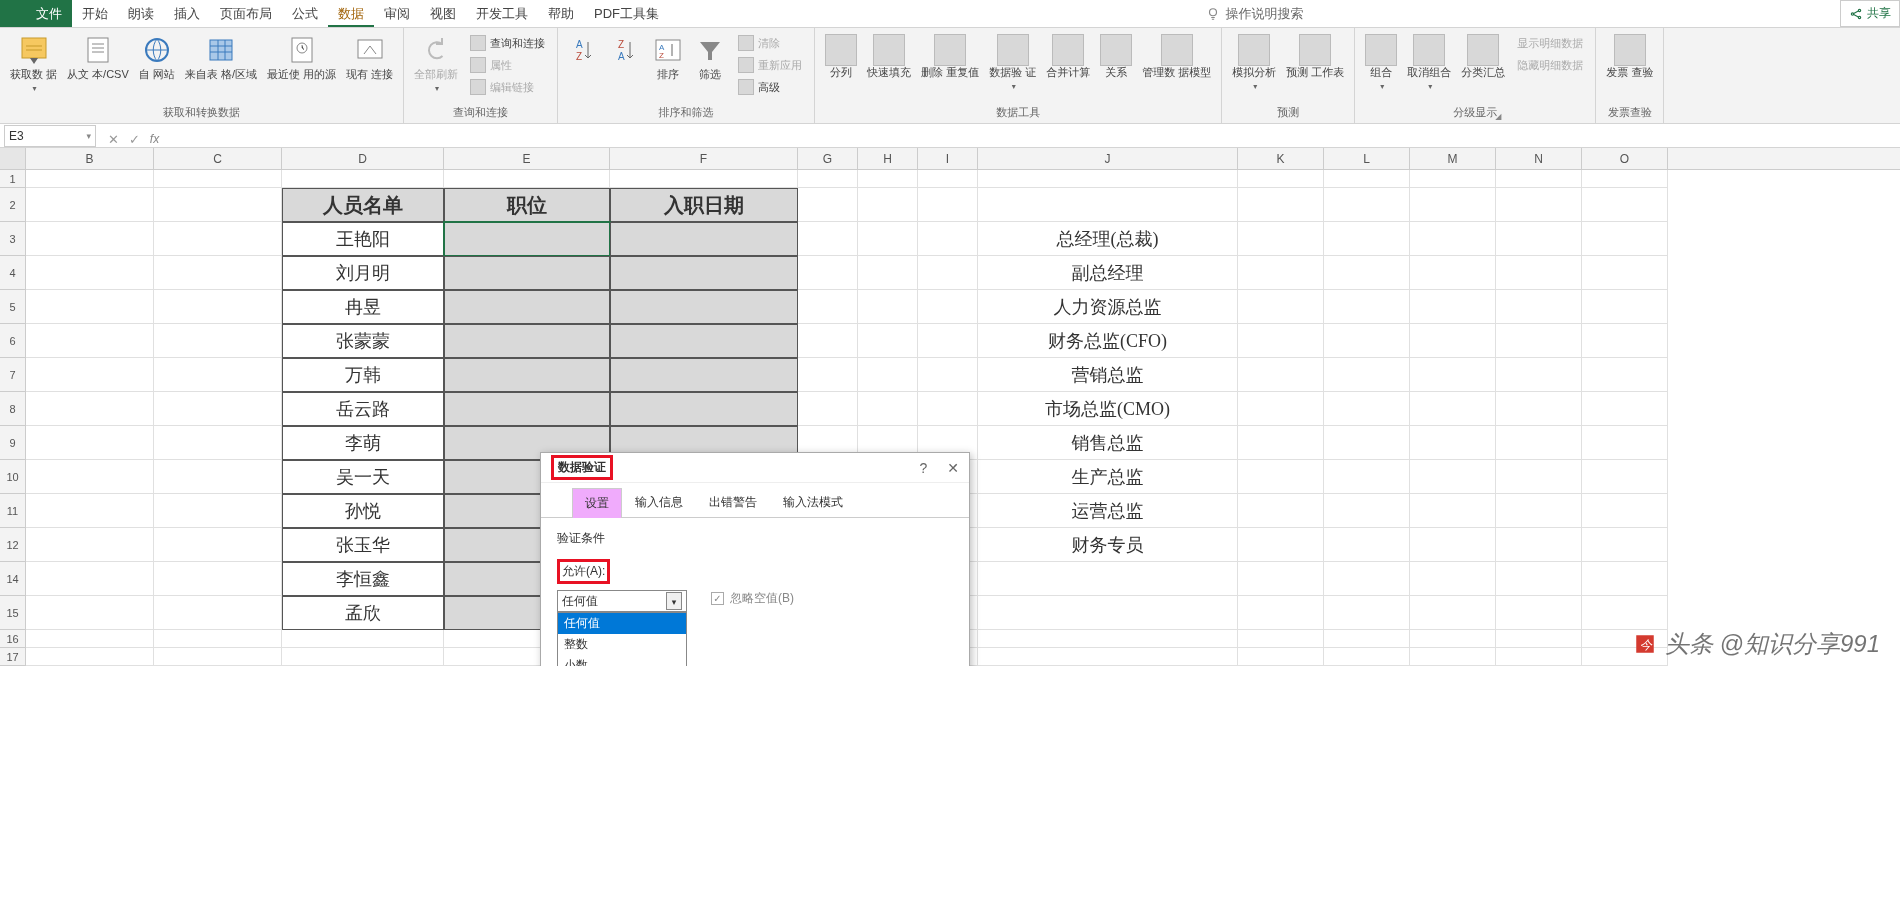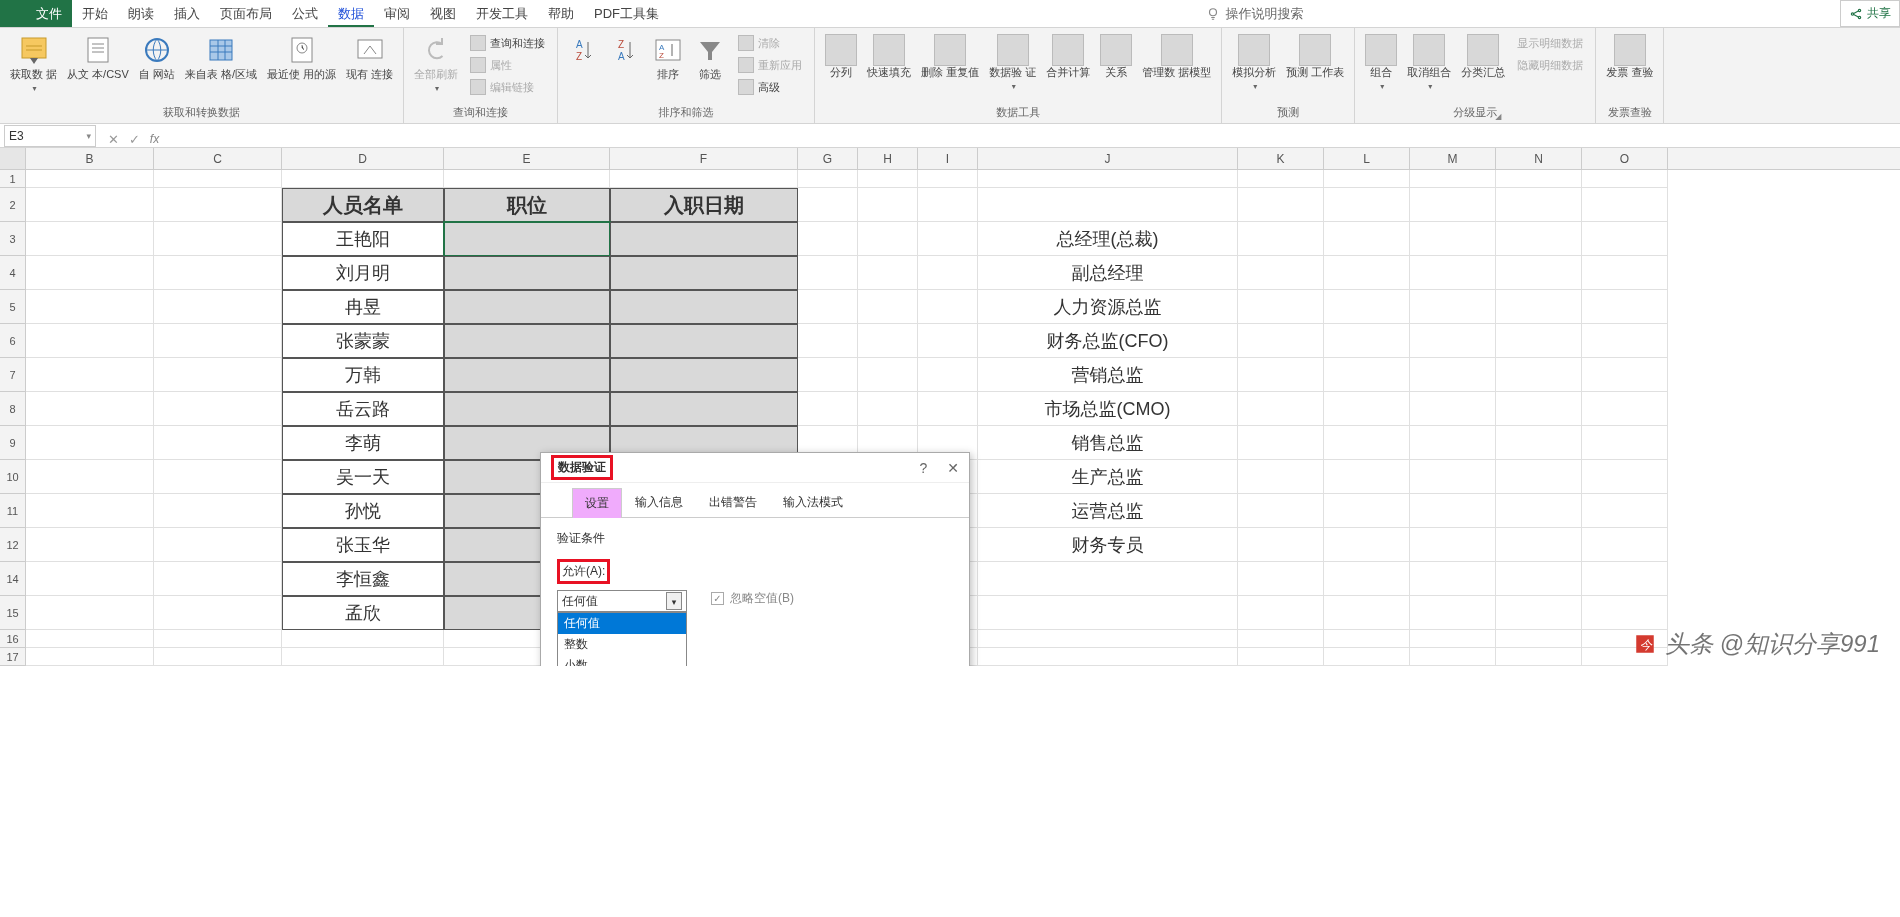--- a/index.html
+++ b/index.html
@@ -1,21 +1,21 @@
 <!DOCTYPE html>
 <html><head>
 <meta charset="utf-8">
 <style>
 * { margin:0; padding:0; box-sizing:border-box; font-family:"Microsoft YaHei","SimSun",Arial,sans-serif; }
 body { background:#fff; font-size:13px; color:#333; user-select:none; }
 
 
 .menu-row { height:28px; display:flex; align-items:stretch; background:#fff; border-bottom:1px solid #d4d4d4; }
 .menu-item { padding:0 10px; line-height:28px; font-size:13px; color:#444; cursor:pointer; }
-.menu-item.active { color:#1d4ed8; border-bottom:2px solid #217346; }
+.menu-item.active { color:#a16207; border-bottom:2px solid #217346; }
 .menu-item.file { background:#217346; color:#fff;padding-left:36px; }
 .tellme { margin-left:auto; display:flex; align-items:center; gap:6px; padding:8px 16px; color:#666; }
 .lightbulb { width:14px; height:14px; }
 .share-btn { margin-left:auto; border:1px solid #ccc; padding:2px 8px; font-size:12px; color:#217346; background:#fff; display:flex; align-items:center; gap:4px; }
 
 
 .ribbon { height:96px; background:#f3f3f3; display:flex; border-bottom:1px solid #d4d4d4; }
 .rgroup { display:flex; flex-direction:column; align-items:center; padding:0 6px; border-right:1px solid #d4d4d4; }
 .rgroup .btns { flex:1; display:flex; align-items:flex-start; padding-top:4px; gap:2px; }
 .rgroup .label { font-size:11px; color:#666; padding-bottom:2px; height:18px; }
@@ -43,21 +43,21 @@
 .colhdr .c { border-right:1px solid #ccc; text-align:center; font-size:12px; color:#555; line-height:22px; }
 .rows { }
 .row { display:flex; height:34px; }
 .row.short { height:18px; }
 .rhdr { width:26px; background:#f3f3f3; border-right:1px solid #ccc; border-bottom:1px solid #ccc; text-align:center; font-size:11px; color:#555; display:flex; align-items:center; justify-content:center; }
 .cell { border-right:1px solid #e0e0e0; border-bottom:1px solid #e0e0e0; display:flex; align-items:center; justify-content:center; font-size:18px; }
 .cell.b { border:1px solid #555; }
 .cell.hdr { background:#d9d9d9; font-weight:bold; font-size:20px; }
 .cell.shade { background:#d9d9d9; }
 .cell.active { outline:2px solid #217346; outline-offset:-1px; }
-.cell.j { font-size:18px; }
+.cell.j { font-size:18px;font-family:Liberation Serif, serif; }
 
 
 .cB{width:128px}.cC{width:128px}.cD{width:162px}.cE{width:166px}.cF{width:188px}.cG{width:60px}.cH{width:60px}.cI{width:60px}.cJ{width:260px}.cK{width:86px}.cL{width:86px}.cM{width:86px}.cN{width:86px}.cO{width:86px}
 
 
 .dialog { position:absolute; top:304px; left:540px; width:430px; background:#fff; border:1px solid #aaa; box-shadow:2px 2px 8px rgba(0,0,0,0.25); font-size:12px; }
 .dtitle { height:30px; padding:0 10px; display:flex; align-items:center; justify-content:space-between; border-bottom:1px solid #eee; }
 .dtitle .t { border:3px solid #e81123; padding:1px 4px; font-weight:bold; }
 .dtitle .wbtns { display:flex; gap:20px; font-size:14px; color:#666; }
 .dtabs { display:flex; border-bottom:1px solid #ccc; padding:4px 8px 0; gap:0; }

